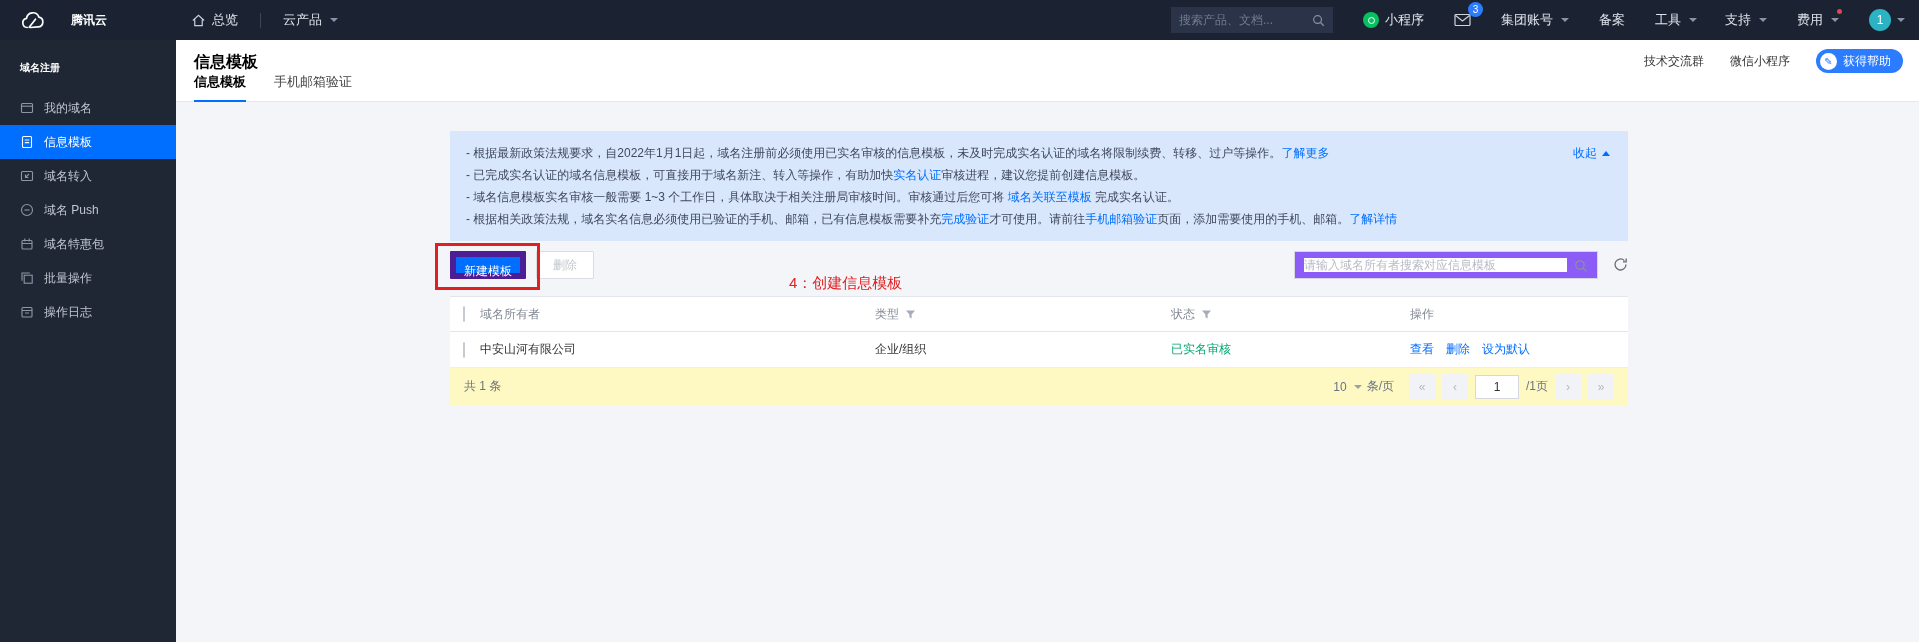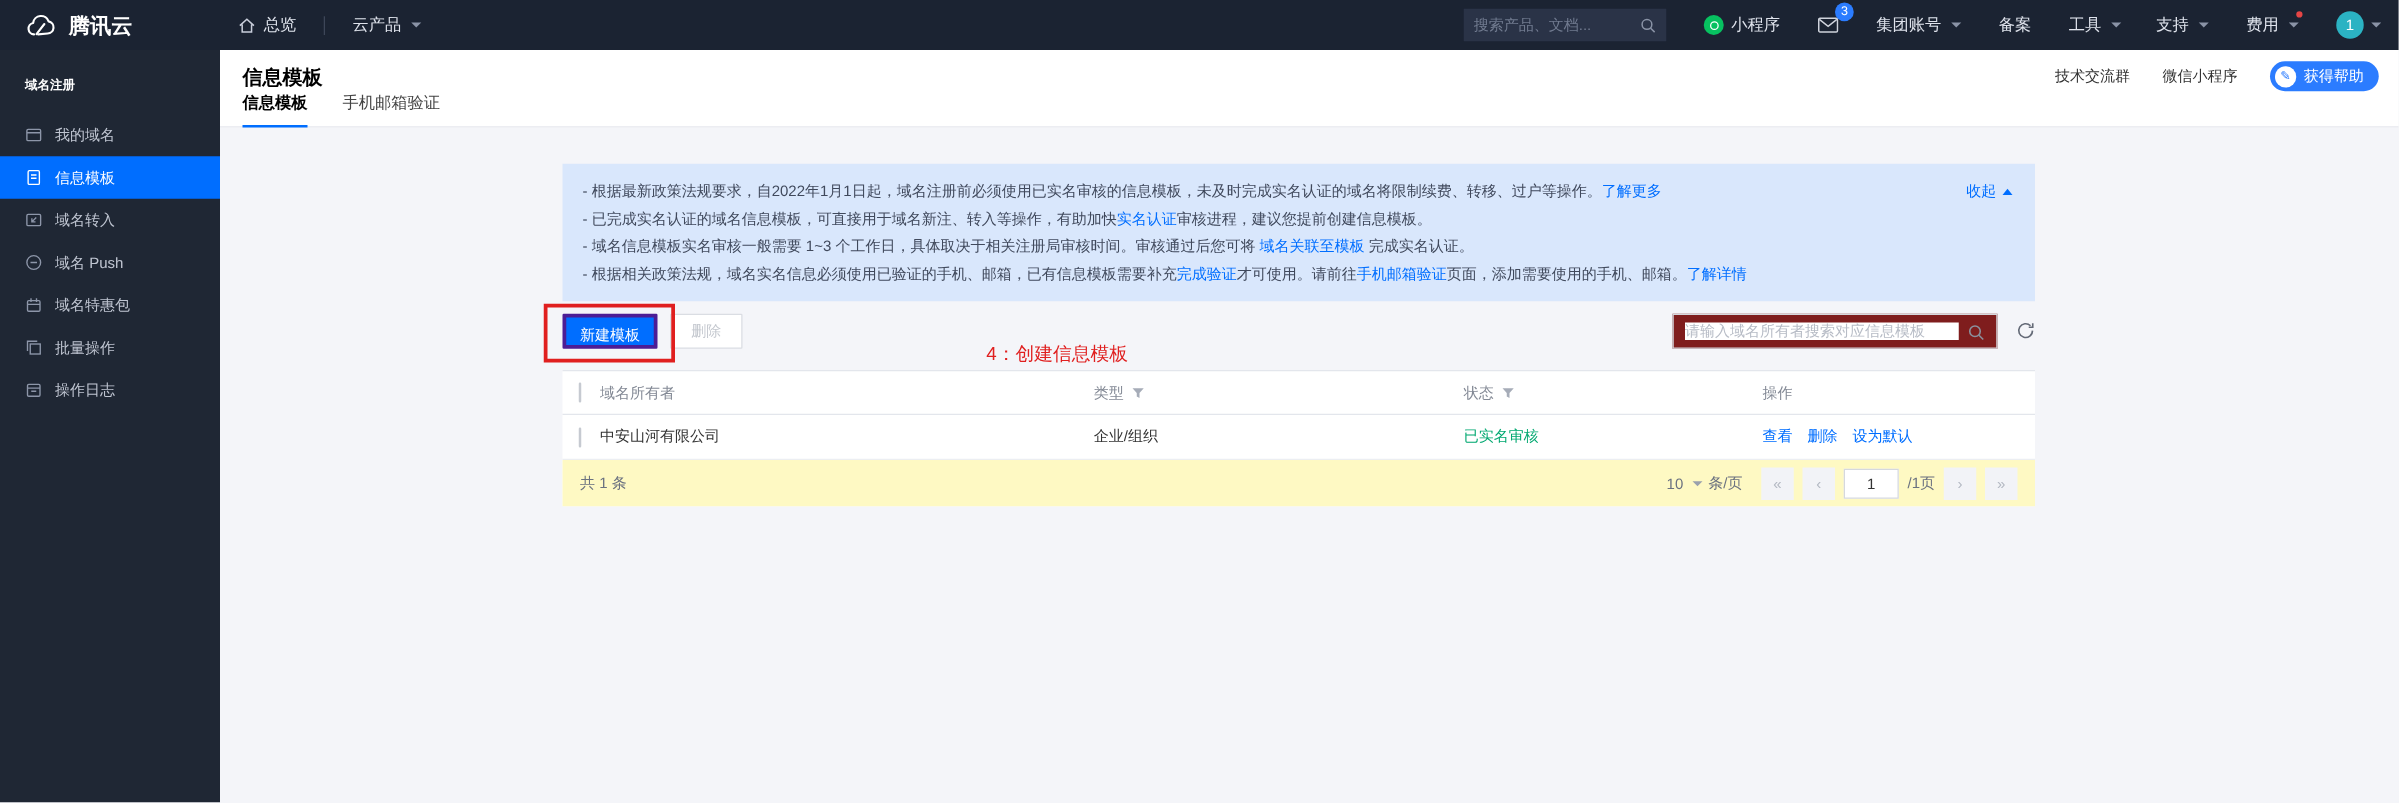--- a/index.html
+++ b/index.html
@@ -6,21 +6,21 @@
   html,body { width:1919px; height:642px; }
   body {
     font-family:"Liberation Sans","DejaVu Sans",sans-serif;
     background:#f4f5f9; position:relative; overflow:hidden; font-size:12px; color:#333;
   }
   svg { display:block; }
   
   .navbar { position:absolute; inset:0 0 auto 0; height:40px; background:#1b2332;
     display:flex; align-items:center; justify-content:space-between; color:#dfe3ec; z-index:20; }
   .nav-left { display:flex; align-items:center; height:100%; padding-left:20px; }
-  .brand { display:flex; align-items:center; gap:9px; color:#fff; font-size:17px; font-weight:bold; cursor:pointer; }
+  .brand { display:flex; align-items:center; gap:25px; color:#fff; font-size:12px; font-weight:bold; cursor:pointer; }
   .nav-item { display:flex; align-items:center; gap:6px; height:40px; padding:0 22px; font-size:13px; cursor:pointer; position:relative; }
   .nav-divider { width:1px; height:15px; background:#3d4658; }
   .caret { width:0; height:0; border-left:4px solid transparent; border-right:4px solid transparent; border-top:4px solid #8a93a6; margin-left:2px; }
   .nav-right { display:flex; align-items:center; height:100%; padding-right:14px; }
   .nav-search { width:162px; height:26px; background:#2a3347; display:flex; align-items:center; padding:0 8px; margin-right:16px; }
   .nav-search input { flex:1; background:transparent; border:0; outline:0; color:#aab2c4; font-size:12px; width:110px; }
   .nav-search input::placeholder { color:#717b90; }
   .mini-icon { width:16px; height:16px; border-radius:50%; background:#07c160; display:flex; align-items:center; justify-content:center; }
   .mini-icon i { width:7px; height:7px; border:1.5px solid #fff; border-radius:50%; display:block; }
   .mail-wrap { position:relative; padding:0 16px; height:40px; display:flex; align-items:center; cursor:pointer; }
@@ -51,23 +51,23 @@
     display:flex; align-items:center; justify-content:center; }
   
   .content-body { position:relative; height:540px; }
   .main-col { position:absolute; left:274px; top:29px; width:1178px; }
   .notice { position:relative; background:#d9e7fc; padding:11px 110px 11px 16px; line-height:22px; color:#40495c; }
   .lnk { color:#006eff; cursor:pointer; }
   .collapse { position:absolute; right:18px; top:11px; height:22px; display:flex; align-items:center; gap:5px; color:#006eff; cursor:pointer; }
   .tri-up { width:0; height:0; border-left:4px solid transparent; border-right:4px solid transparent; border-bottom:5px solid #006eff; }
   .toolbar { position:relative; margin-top:10px; height:28px; display:flex; align-items:center; }
   .btn { height:28px; line-height:26px; font-size:12px; text-align:center; border-radius:1px; cursor:pointer; }
-  .btn-primary { width:76px; background:#006eff; border:3px solid #4c1d95; color:#fff; line-height:28px; margin-right:10px; }
+  .btn-primary { width:76px; background:#006eff; border:6px solid #4c1d95; color:#fff; line-height:28px; margin-right:10px; }
   .btn-disabled { width:58px; background:#fff; border:1px solid #dadde3; color:#c3c7ce; cursor:not-allowed; }
-  .search-box { position:absolute; right:30px; top:0; width:260px; height:28px; background:#7f1d1d; border:1px solid #d5d8de;
+  .search-box { position:absolute; right:30px; top:0; width:304px; height:28px; background:#8b5cf6; border:1px solid #d5d8de;
     display:flex; align-items:center; padding:0 30px 0 9px; }
   .search-box input { flex:1; border:0; outline:0; font-size:12px; color:#333; min-width:0; }
   .search-box input::placeholder { color:#b7bcc6; }
   .search-mag { position:absolute; right:9px; top:7px; color:#8a909c; cursor:pointer; }
   .refresh-btn { position:absolute; right:0; top:6px; color:#646a77; cursor:pointer; }
   
   .tbl { margin-top:17px; background:#fff; }
   .t-header, .t-row { display:flex; align-items:center; height:36px; }
   .t-header { border-top:1px solid #e3e6ec; border-bottom:1px solid #e3e6ec; color:#838995; }
   .t-row { border-bottom:1px solid #eceef2; color:#333; }

